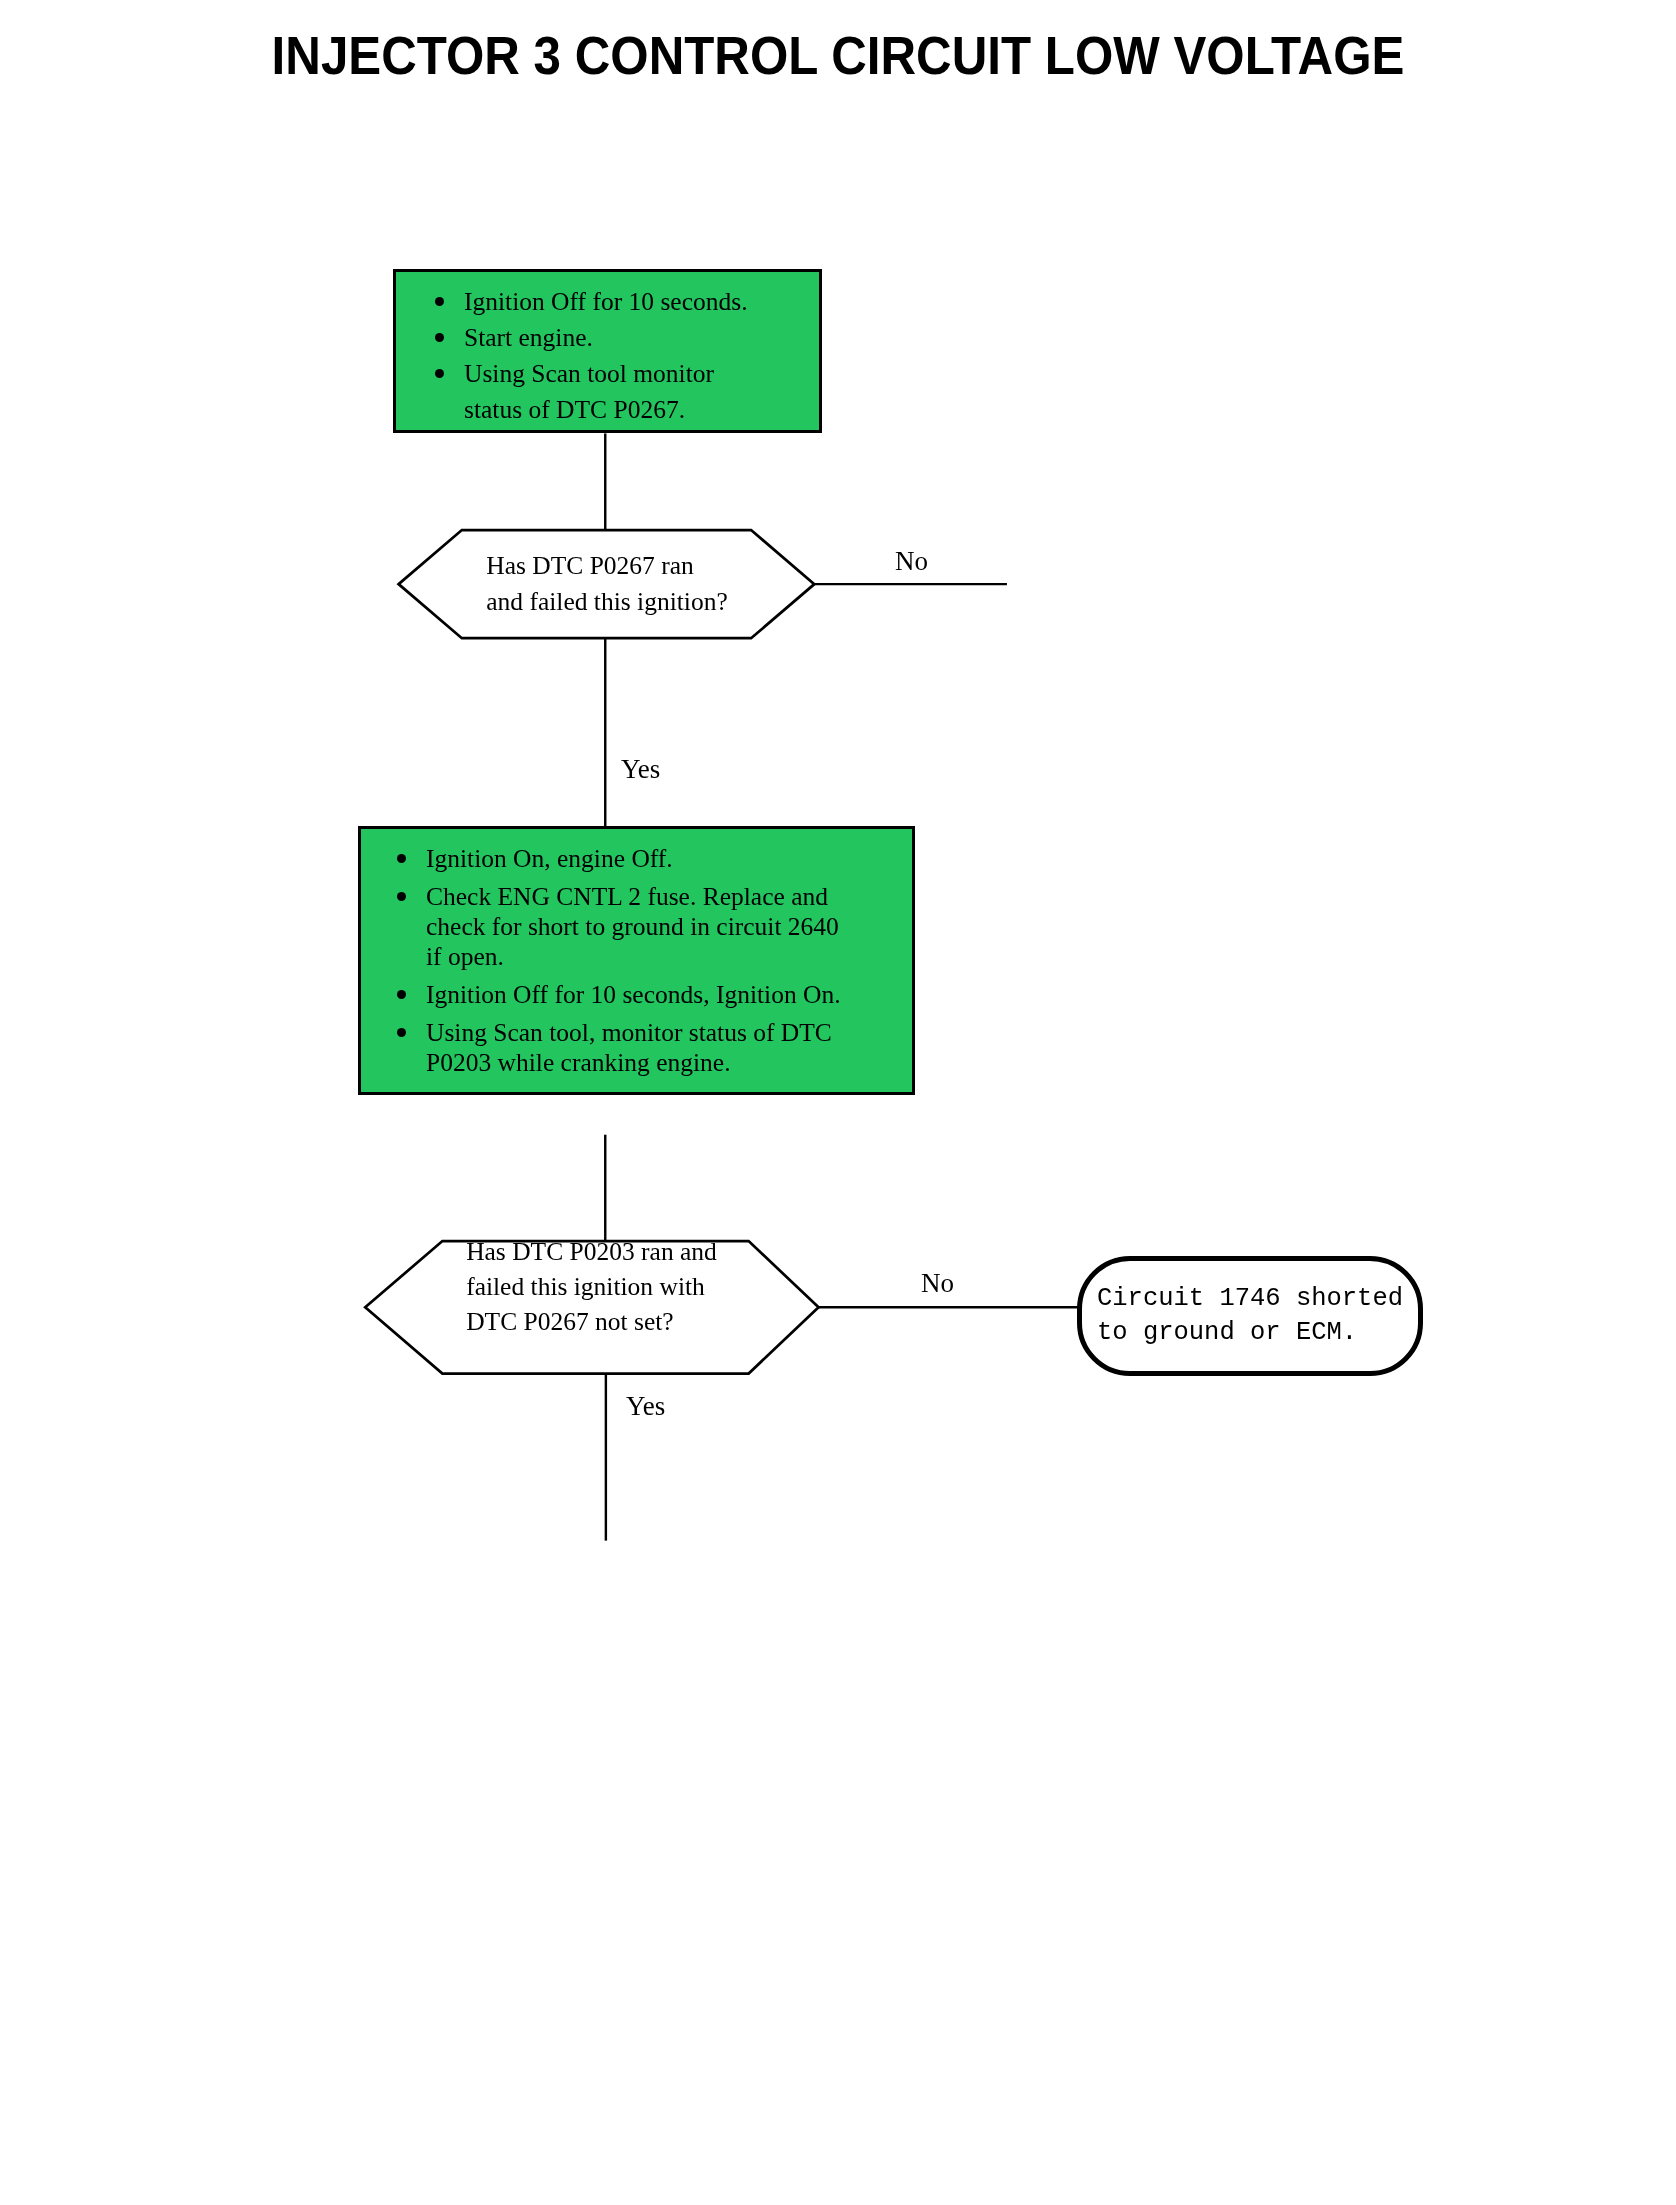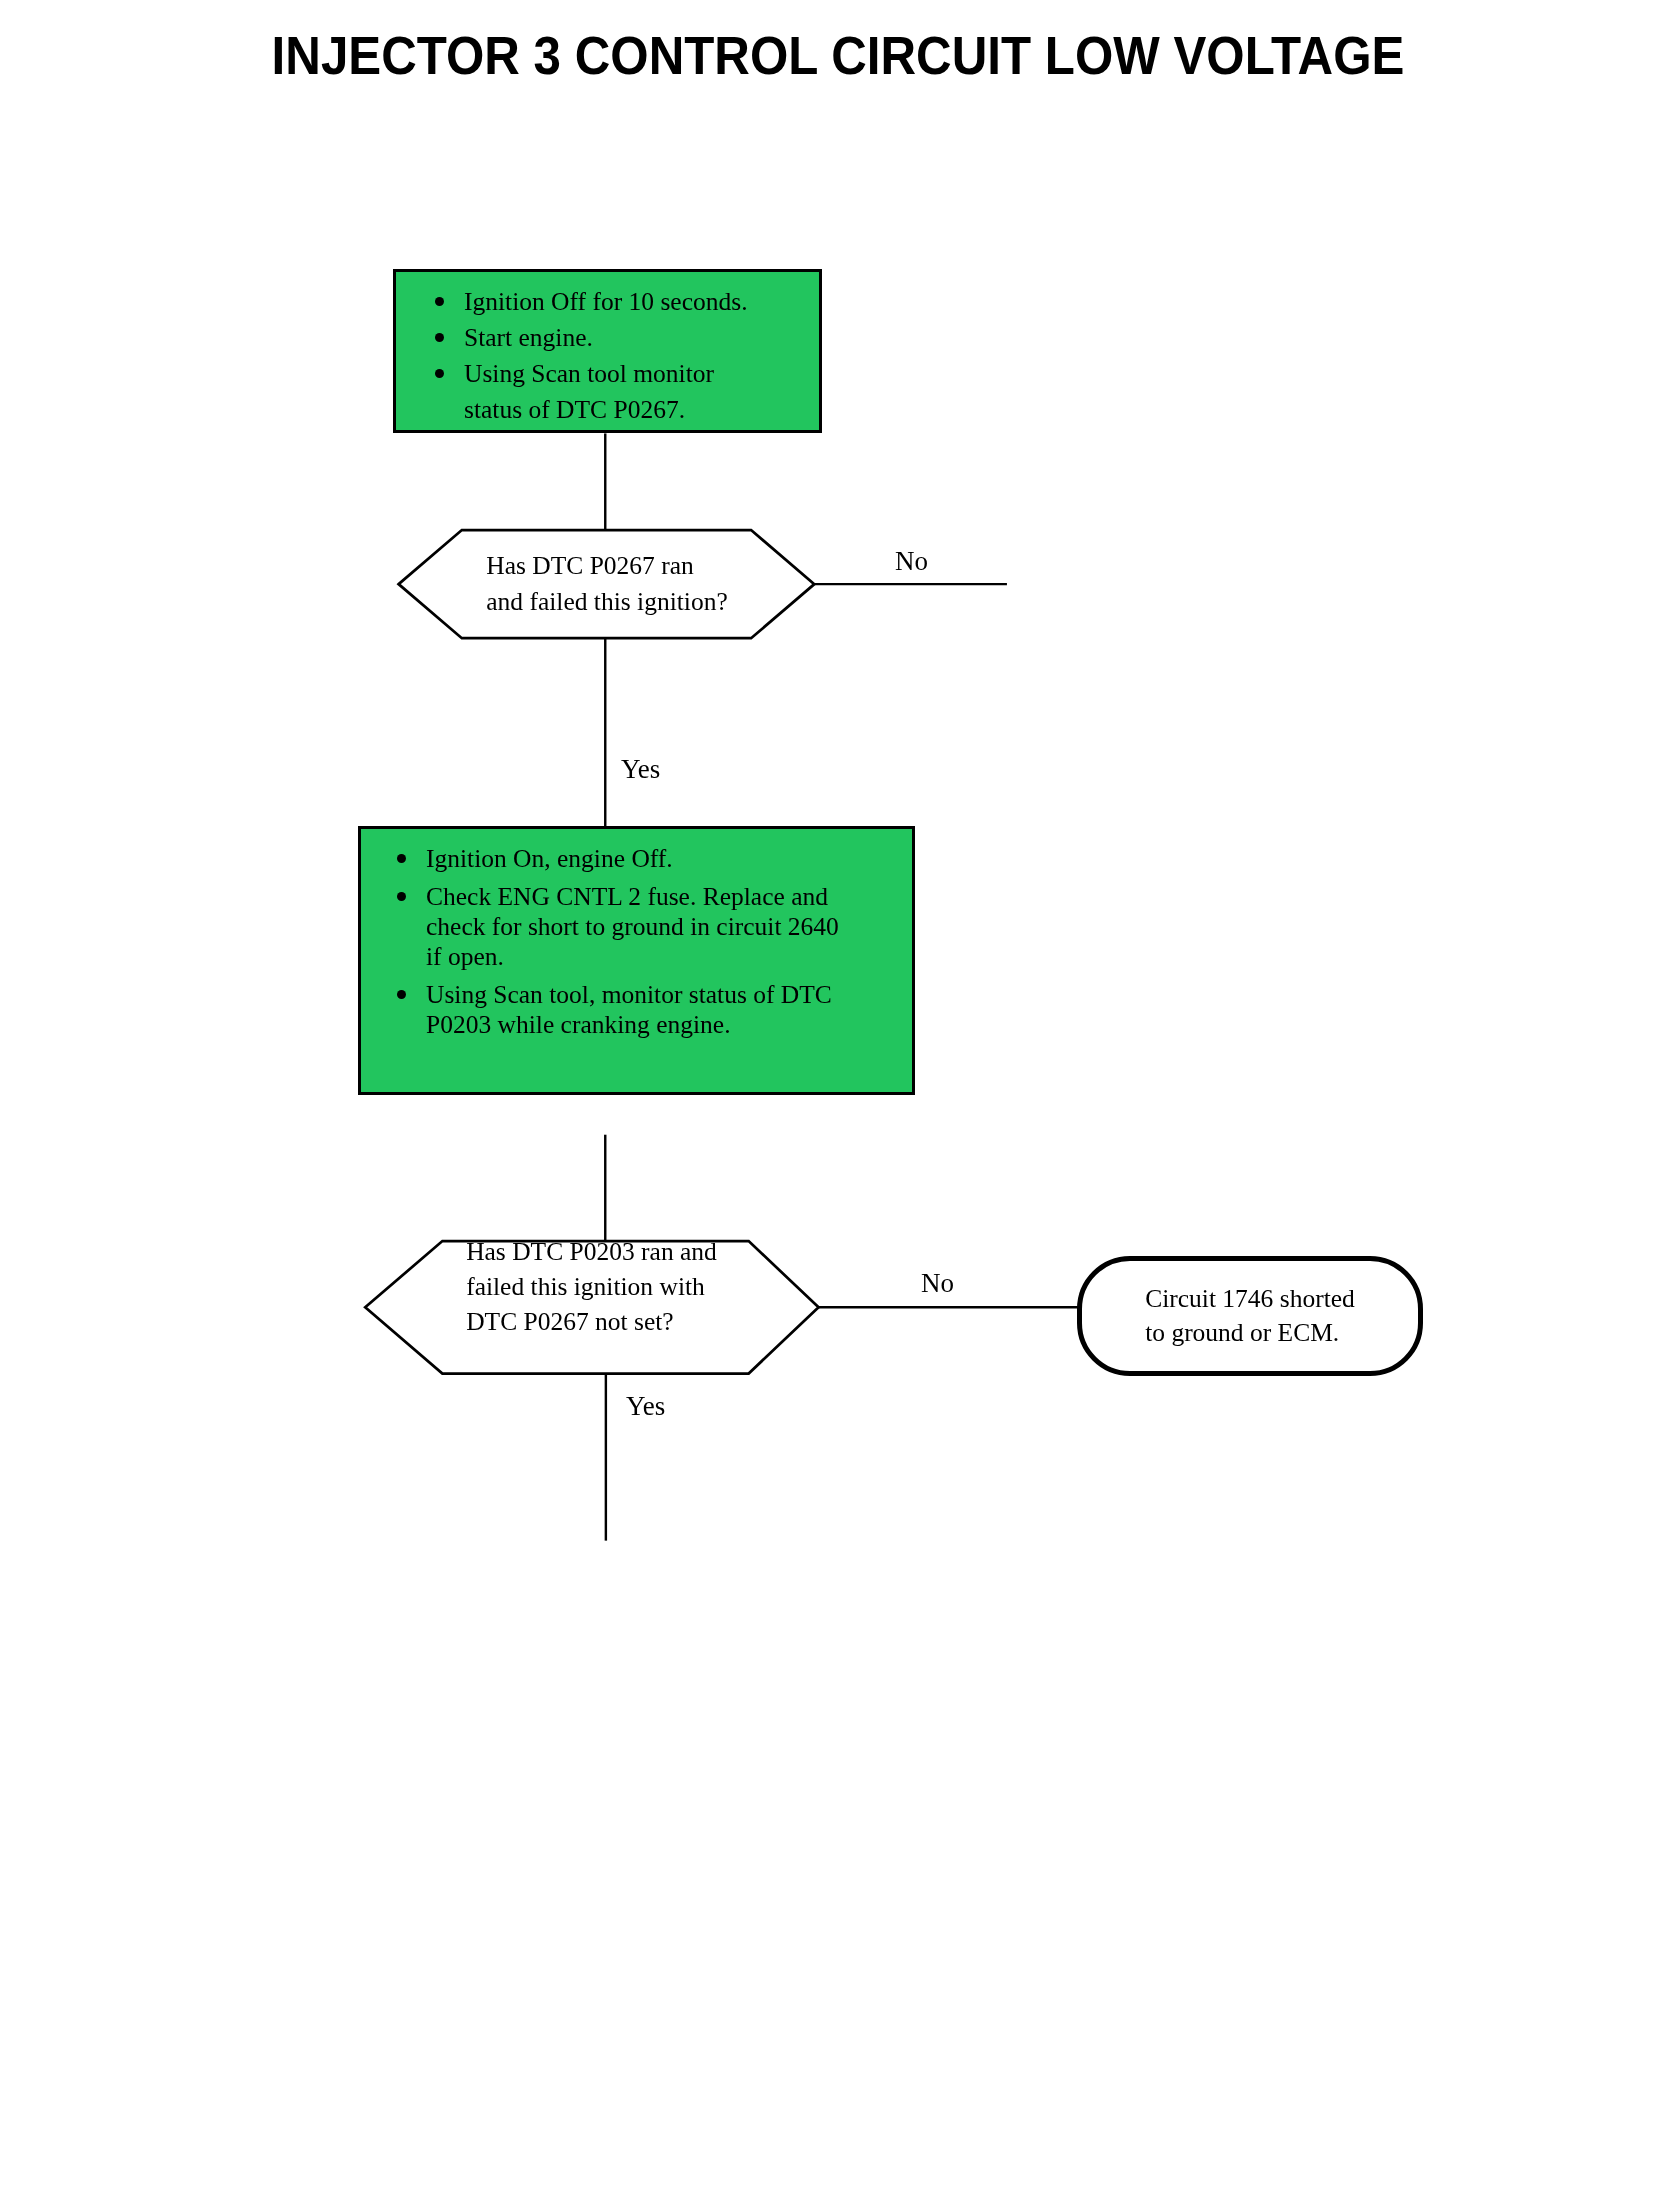--- a/index.html
+++ b/index.html
@@ -49,21 +49,21 @@
   #dec1-text { left:399px;  top:530px;  width:416px; height:108px; line-height:36px; }
   #dec2-text { left:365px;  top:1220px; width:453px; height:133px; line-height:35px; }
 
   .terminal {
     position:absolute; box-sizing:border-box;
     border:5.5px solid #000; border-radius:53px; background:#fff;
     display:flex; align-items:center; justify-content:center;
     font-size:25.5px; line-height:34px; white-space:pre-line; text-align:left;
   }
   #term-no1 { left:1005px; top:530px;  width:404px; height:116px; }
-  #term-no2 { left:1077px; top:1256px; width:346px; height:120px; }
+  #term-no2 { left:1077px; top:1256px; width:346px; height:120px;font-family:Liberation Mono, monospace; }
   #term-yes { left:402px;  top:1541px; width:394px; height:119px; }
 
   .edge-label { position:absolute; font-size:27px; line-height:30px; }
   #label-no1  { left:875px; top:546px;  width:73px; text-align:center; }
   #label-yes1 { left:621px; top:754px; }
   #label-no2  { left:898px; top:1268px; width:79px; text-align:center; }
   #label-yes2 { left:626px; top:1391px; }
 </style>
 </head>
 <body>
@@ -100,20 +100,21 @@
   <div class="edge-label" id="label-no1">No</div>
 
   <div class="edge-label" id="label-yes1">Yes</div>
 
   <div class="process" id="box2">
     <ul class="bullets">
       <li>Ignition On, engine Off.</li>
       <li>Check ENG CNTL 2 fuse. Replace and
 check for short to ground in circuit 2640
 if open.</li>
+      <li>Ignition Off for 10 seconds, Ignition On.</li>
       <li>Using Scan tool, monitor status of DTC
 P0203 while cranking engine.</li>
     </ul>
   </div>
 
   <div class="decision-text" id="dec2-text">Has DTC P0203 ran and
 failed this ignition with
 DTC P0267 not set?</div>
 
   <div class="edge-label" id="label-no2">No</div>

